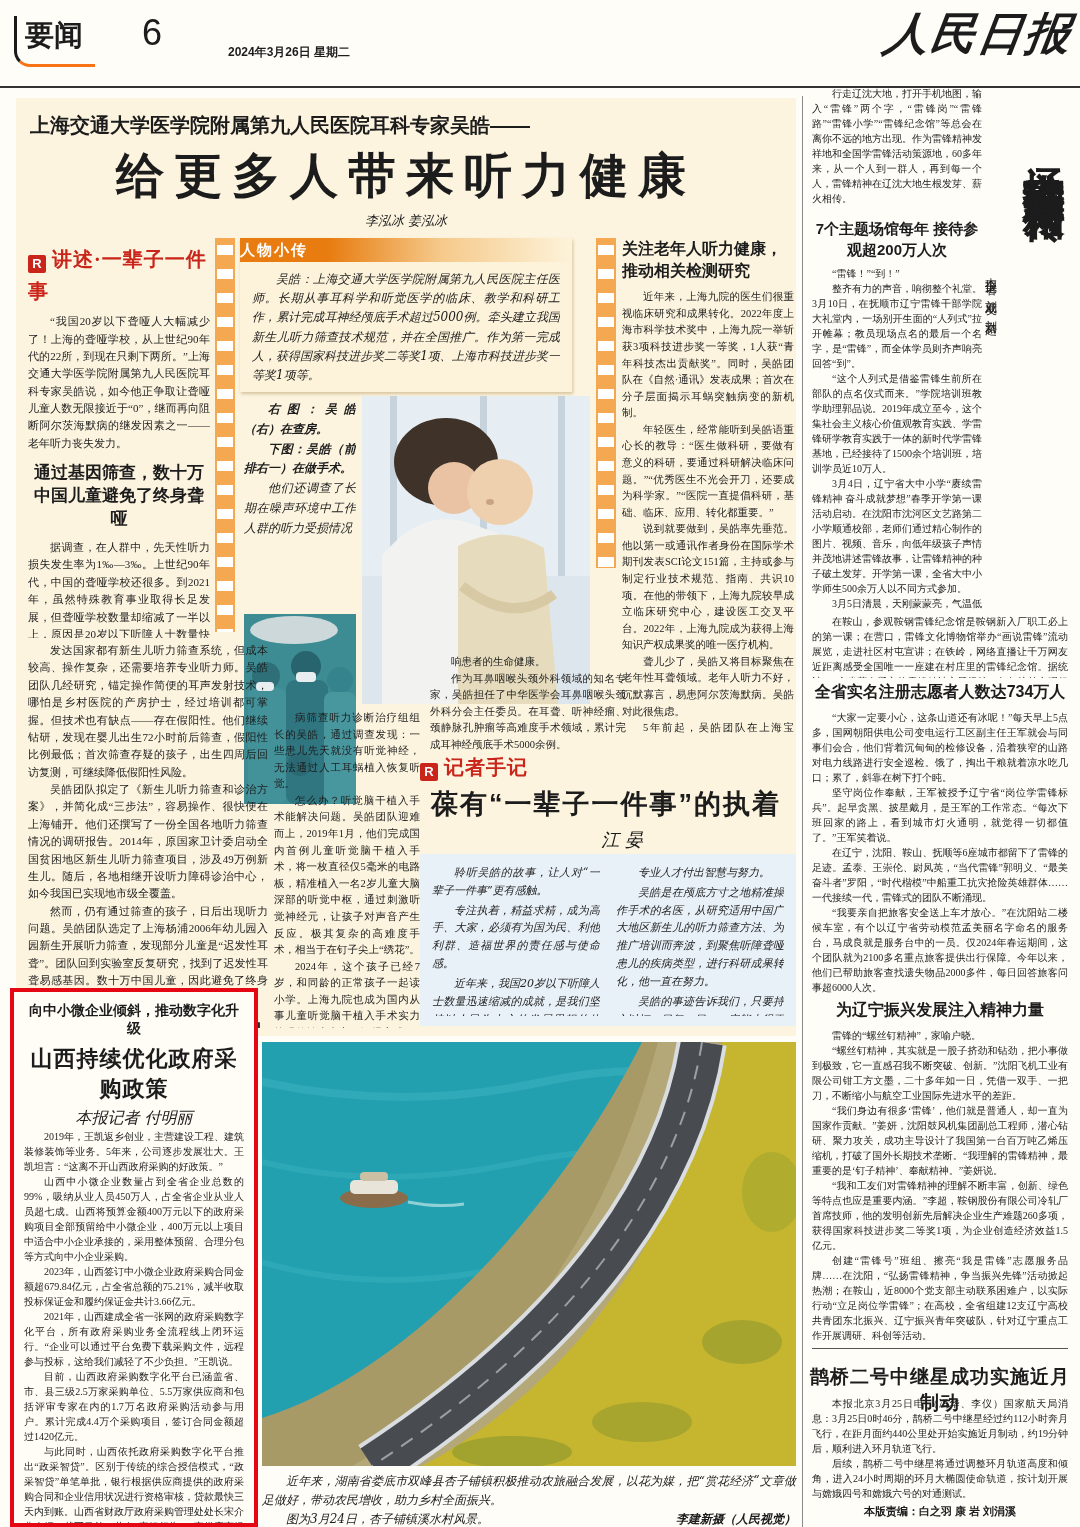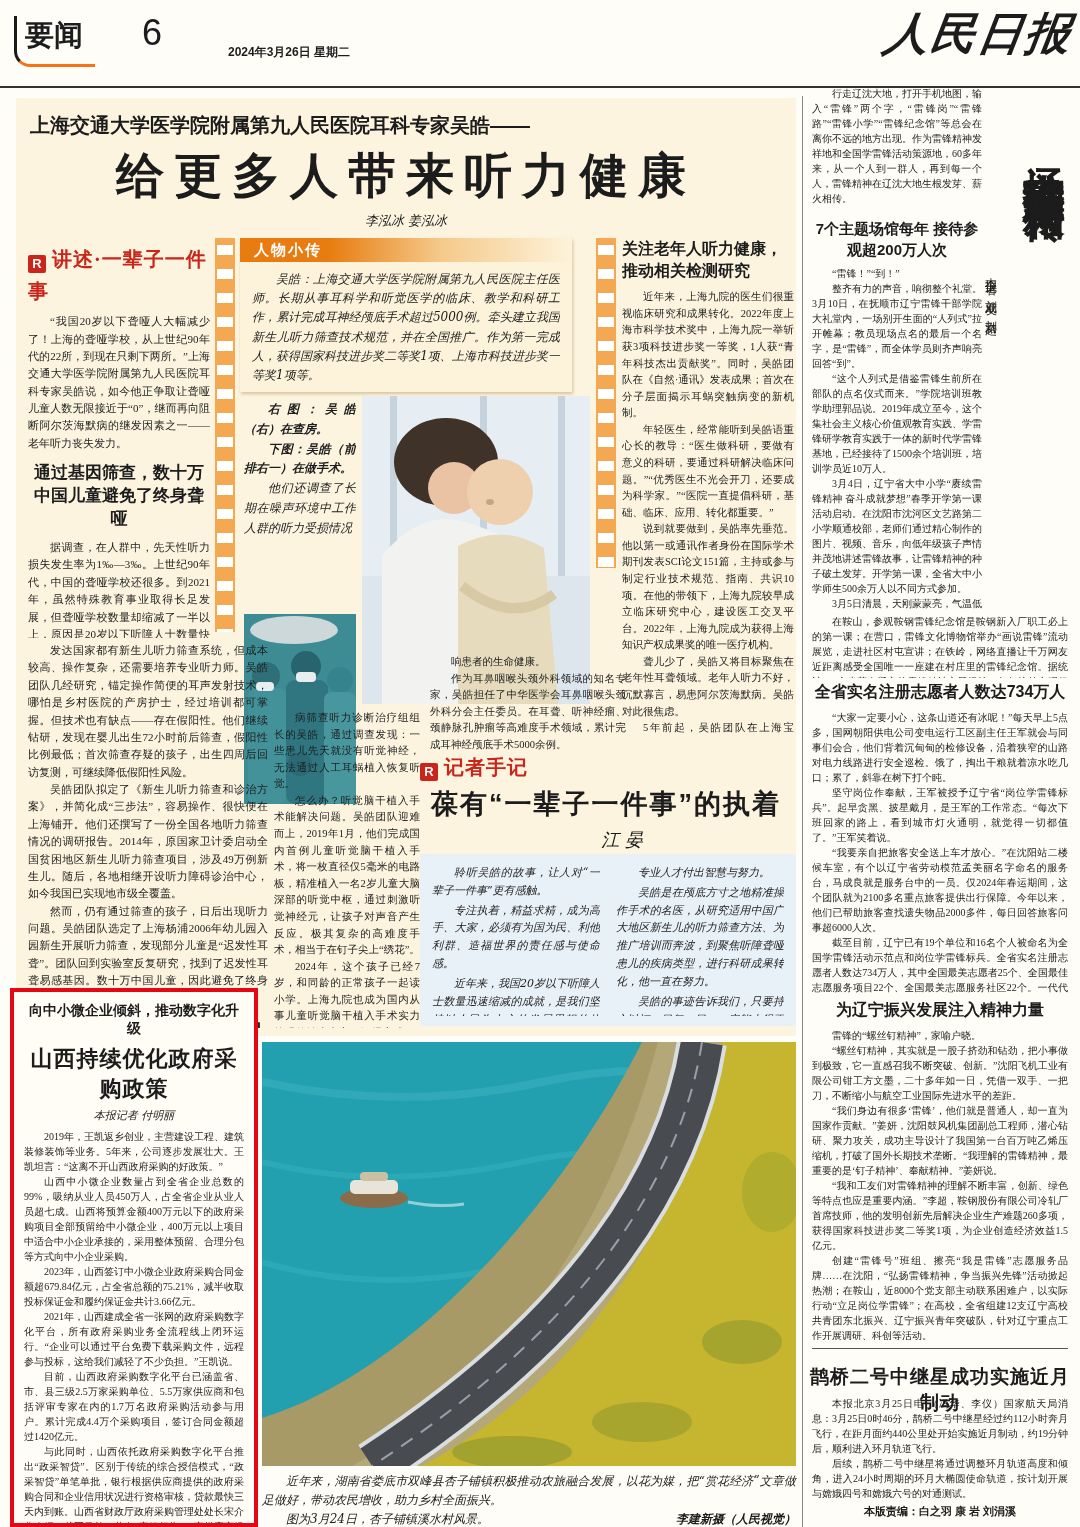--- a/index.html
+++ b/index.html
@@ -53,21 +53,21 @@
       <div class="body-txt">
           <p class="para">据调查，在人群中，先天性听力损失发生率为1‰—3‰。上世纪90年代，中国的聋哑学校还很多。到2021年，虽然特殊教育事业取得长足发展，但聋哑学校数量却缩减了一半以上，原因是20岁以下听障人士数量快速减少。这是怎么发生的？</p>
         </div>
     </div>
 
     <div class="abs film" style="left:199px;top:140px;width:16px;height:394px;"></div>
     <div class="abs film" style="left:580px;top:140px;width:16px;height:330px;"></div>
 
     <div class="abs" style="left:224px;top:140px;width:332px;height:154px;background:#fdf3da;box-shadow:1px 2px 3px rgba(150,110,40,.35);">
       <div style="height:24px;background:linear-gradient(to right,#e87c10 0 88px,#f5c98a 200px,#fdf3da);">
-        <span class="sans" style="color:#fff;font-weight:bold;font-size:15px;line-height:24px;padding-left:14px;letter-spacing:2px;">人物小传</span>
+        <span class="sans" style="color:#fff;font-weight:bold;font-size:15px;line-height:24px;letter-spacing:2px;">人物小传</span>
       </div>
       <div class="kai clip" style="margin:8px 12px;font-size:12px;line-height:1.6;text-indent:2em;text-align:justify;height:112px;">吴皓：上海交通大学医学院附属第九人民医院主任医师。长期从事耳科学和听觉医学的临床、教学和科研工作，累计完成耳神经颅底手术超过5000例。牵头建立我国新生儿听力筛查技术规范，并在全国推广。作为第一完成人，获得国家科技进步奖二等奖1项、上海市科技进步奖一等奖1项等。</div>
     </div>
 
     <div class="abs kai clip" style="left:228px;top:302px;width:112px;height:212px;font-size:12px;line-height:1.65;">
       <p class="para" style="font-weight:bold;">右图：吴皓（右）在查房。</p>
       <p class="para" style="font-weight:bold;">下图：吴皓（前排右一）在做手术。</p>
       <p class="para">他们还调查了长期在噪声环境中工作人群的听力受损情况</p>
     </div>
 
@@ -155,21 +155,21 @@
           <p class="para">专业人才付出智慧与努力。</p>
           <p class="para">吴皓是在颅底方寸之地精准操作手术的名医，从研究适用中国广大地区新生儿的听力筛查方法、为推广培训而奔波，到聚焦听障聋哑患儿的疾病类型，进行科研成果转化，他一直在努力。</p>
           <p class="para">吴皓的事迹告诉我们，只要持之以恒，日复一日，一定能走得更远、成就更高。</p>
         </div>
     </div>
   </div>
 
   <div class="abs clip" style="left:10px;top:988px;width:248px;height:539px;border:4px solid #e50814;background:#fffdf6;box-sizing:border-box;padding:8px 10px;">
     <div class="sans center" style="font-size:14px;font-weight:bold;margin-top:2px;">向中小微企业倾斜，推动数字化升级</div>
     <div class="sans center" style="font-size:22px;font-weight:bold;letter-spacing:1px;margin:6px 0 4px;">山西持续优化政府采购政策</div>
-    <div class="kai center" style="font-size:11px;margin-bottom:6px;">本报记者  付明丽</div>
+    <div class="kai center" style="font-size:16px;margin-bottom:0;">本报记者  付明丽</div>
     <div class="body-txt" style="font-size:10px;line-height:1.5;">
         <p class="para">2019年，王凯返乡创业，主营建设工程、建筑装修装饰等业务。5年来，公司逐步发展壮大。王凯坦言：“这离不开山西政府采购的好政策。”</p>
         <p class="para">山西中小微企业数量占到全省企业总数的99%，吸纳从业人员450万人，占全省企业从业人员超七成。山西将预算金额400万元以下的政府采购项目全部预留给中小微企业，400万元以上项目中适合中小企业承接的，采用整体预留、合理分包等方式向中小企业采购。</p>
         <p class="para">2023年，山西签订中小微企业政府采购合同金额超679.84亿元，占全省总额的75.21%，减半收取投标保证金和履约保证金共计3.66亿元。</p>
         <p class="para">2021年，山西建成全省一张网的政府采购数字化平台，所有政府采购业务全流程线上闭环运行。“企业可以通过平台免费下载采购文件，远程参与投标，这给我们减轻了不少负担。”王凯说。</p>
         <p class="para">目前，山西政府采购数字化平台已涵盖省、市、县三级2.5万家采购单位、5.5万家供应商和包括评审专家在内的1.7万名政府采购活动参与用户。累计完成4.4万个采购项目，签订合同金额超过1420亿元。</p>
         <p class="para">与此同时，山西依托政府采购数字化平台推出“政采智贷”。区别于传统的综合授信模式，“政采智贷”单笔单批，银行根据供应商提供的政府采购合同和企业信用状况进行资格审核，贷款最快三天内到账。山西省财政厅政府采购管理处处长宋介燕介绍，截至目前，共有8家银行为218家供应商提供贷款372笔，金额累计达6.8亿元。</p>
       </div>
   </div>
 
@@ -220,20 +220,21 @@
       <p class="para">3月5日清晨，天刚蒙蒙亮，气温低至零下8摄氏度，位于辽阳市弓长岭区的雷锋纪念馆虽然还未开馆，门口却排起了长队。“纪念馆接待人数逐年递增，而且越来越多的年轻人从外地慕名而来。”辽阳雷锋纪念馆馆长王广说。</p>
     </div>
 
   <div class="abs side-txt clip" style="left:812px;top:614px;width:256px;height:64px;">
     <p>在鞍山，参观鞍钢雷锋纪念馆是鞍钢新入厂职工必上的第一课；在营口，雷锋文化博物馆举办“画说雷锋”流动展览，走进社区村屯宣讲；在铁岭，网络直播让千万网友近距离感受全国唯一一座建在村庄里的雷锋纪念馆。据统计，7个坐落在辽宁的雷锋精神主题场馆，每年接待参观超200万人次。</p>
   </div>
   <div class="abs sans center" style="left:812px;top:682px;width:256px;font-size:16px;font-weight:bold;">全省实名注册志愿者人数达734万人</div>
   <div class="abs side-txt clip" style="left:812px;top:710px;width:256px;height:286px;">
       <p class="para">“大家一定要小心，这条山道还有冰呢！”每天早上5点多，国网朝阳供电公司变电运行工区副主任王军就会与同事们会合，他们背着沉甸甸的检修设备，沿着狭窄的山路对电力线路进行安全巡检。饿了，掏出干粮就着凉水吃几口；累了，斜靠在树下打个盹。</p>
       <p class="para">坚守岗位作奉献，王军被授予辽宁省“岗位学雷锋标兵”。起早贪黑、披星戴月，是王军的工作常态。“每次下班回家的路上，看到城市灯火通明，就觉得一切都值了。”王军笑着说。</p>
+      <p class="para">在辽宁，沈阳、鞍山、抚顺等6座城市都留下了雷锋的足迹。孟泰、王崇伦、尉凤英，“当代雷锋”郭明义、“最美奋斗者”罗阳，“时代楷模”中船重工抗灾抢险英雄群体……一代接续一代，雷锋式的团队不断涌现。</p>
       <p class="para">“我要亲自把旅客安全送上车才放心。”在沈阳站二楼候车室，有个以辽宁省劳动模范孟美丽名字命名的服务台，马成良就是服务台中的一员。仅2024年春运期间，这个团队就为2100多名重点旅客提供出行保障。今年以来，他们已帮助旅客查找遗失物品2000多件，每日回答旅客问事超6000人次。</p>
       <p class="para">截至目前，辽宁已有19个单位和16名个人被命名为全国学雷锋活动示范点和岗位学雷锋标兵。全省实名注册志愿者人数达734万人，其中全国最美志愿者25个、全国最佳志愿服务项目22个、全国最美志愿服务社区22个。一代代人无私奉献，让雷锋精神在这片土地上历久弥新。</p>
     </div>
 
   <div class="abs sans center" style="left:812px;top:1000px;width:256px;font-size:16px;font-weight:bold;">为辽宁振兴发展注入精神力量</div>
   <div class="abs side-txt clip" style="left:812px;top:1028px;width:256px;height:312px;">
       <p class="para">雷锋的“螺丝钉精神”，家喻户晓。</p>
       <p class="para">“螺丝钉精神，其实就是一股子挤劲和钻劲，把小事做到极致，它一直感召我不断突破、创新。”沈阳飞机工业有限公司钳工方文墨，二十多年如一日，凭借一双手、一把刀，不断缩小与航空工业国际先进水平的差距。</p>
       <p class="para">“我们身边有很多‘雷锋’，他们就是普通人，却一直为国家作贡献。”姜妍，沈阳鼓风机集团副总工程师，潜心钻研、聚力攻关，成功主导设计了我国第一台百万吨乙烯压缩机，打破了国外长期技术垄断。“我理解的雷锋精神，最重要的是‘钉子精神’、奉献精神。”姜妍说。</p>
       <p class="para">“我和工友们对雷锋精神的理解不断丰富，创新、绿色等特点也应是重要内涵。”李超，鞍钢股份有限公司冷轧厂首席技师，他的发明创新先后解决企业生产难题260多项，获得国家科技进步奖二等奖1项，为企业创造经济效益1.5亿元。</p>

